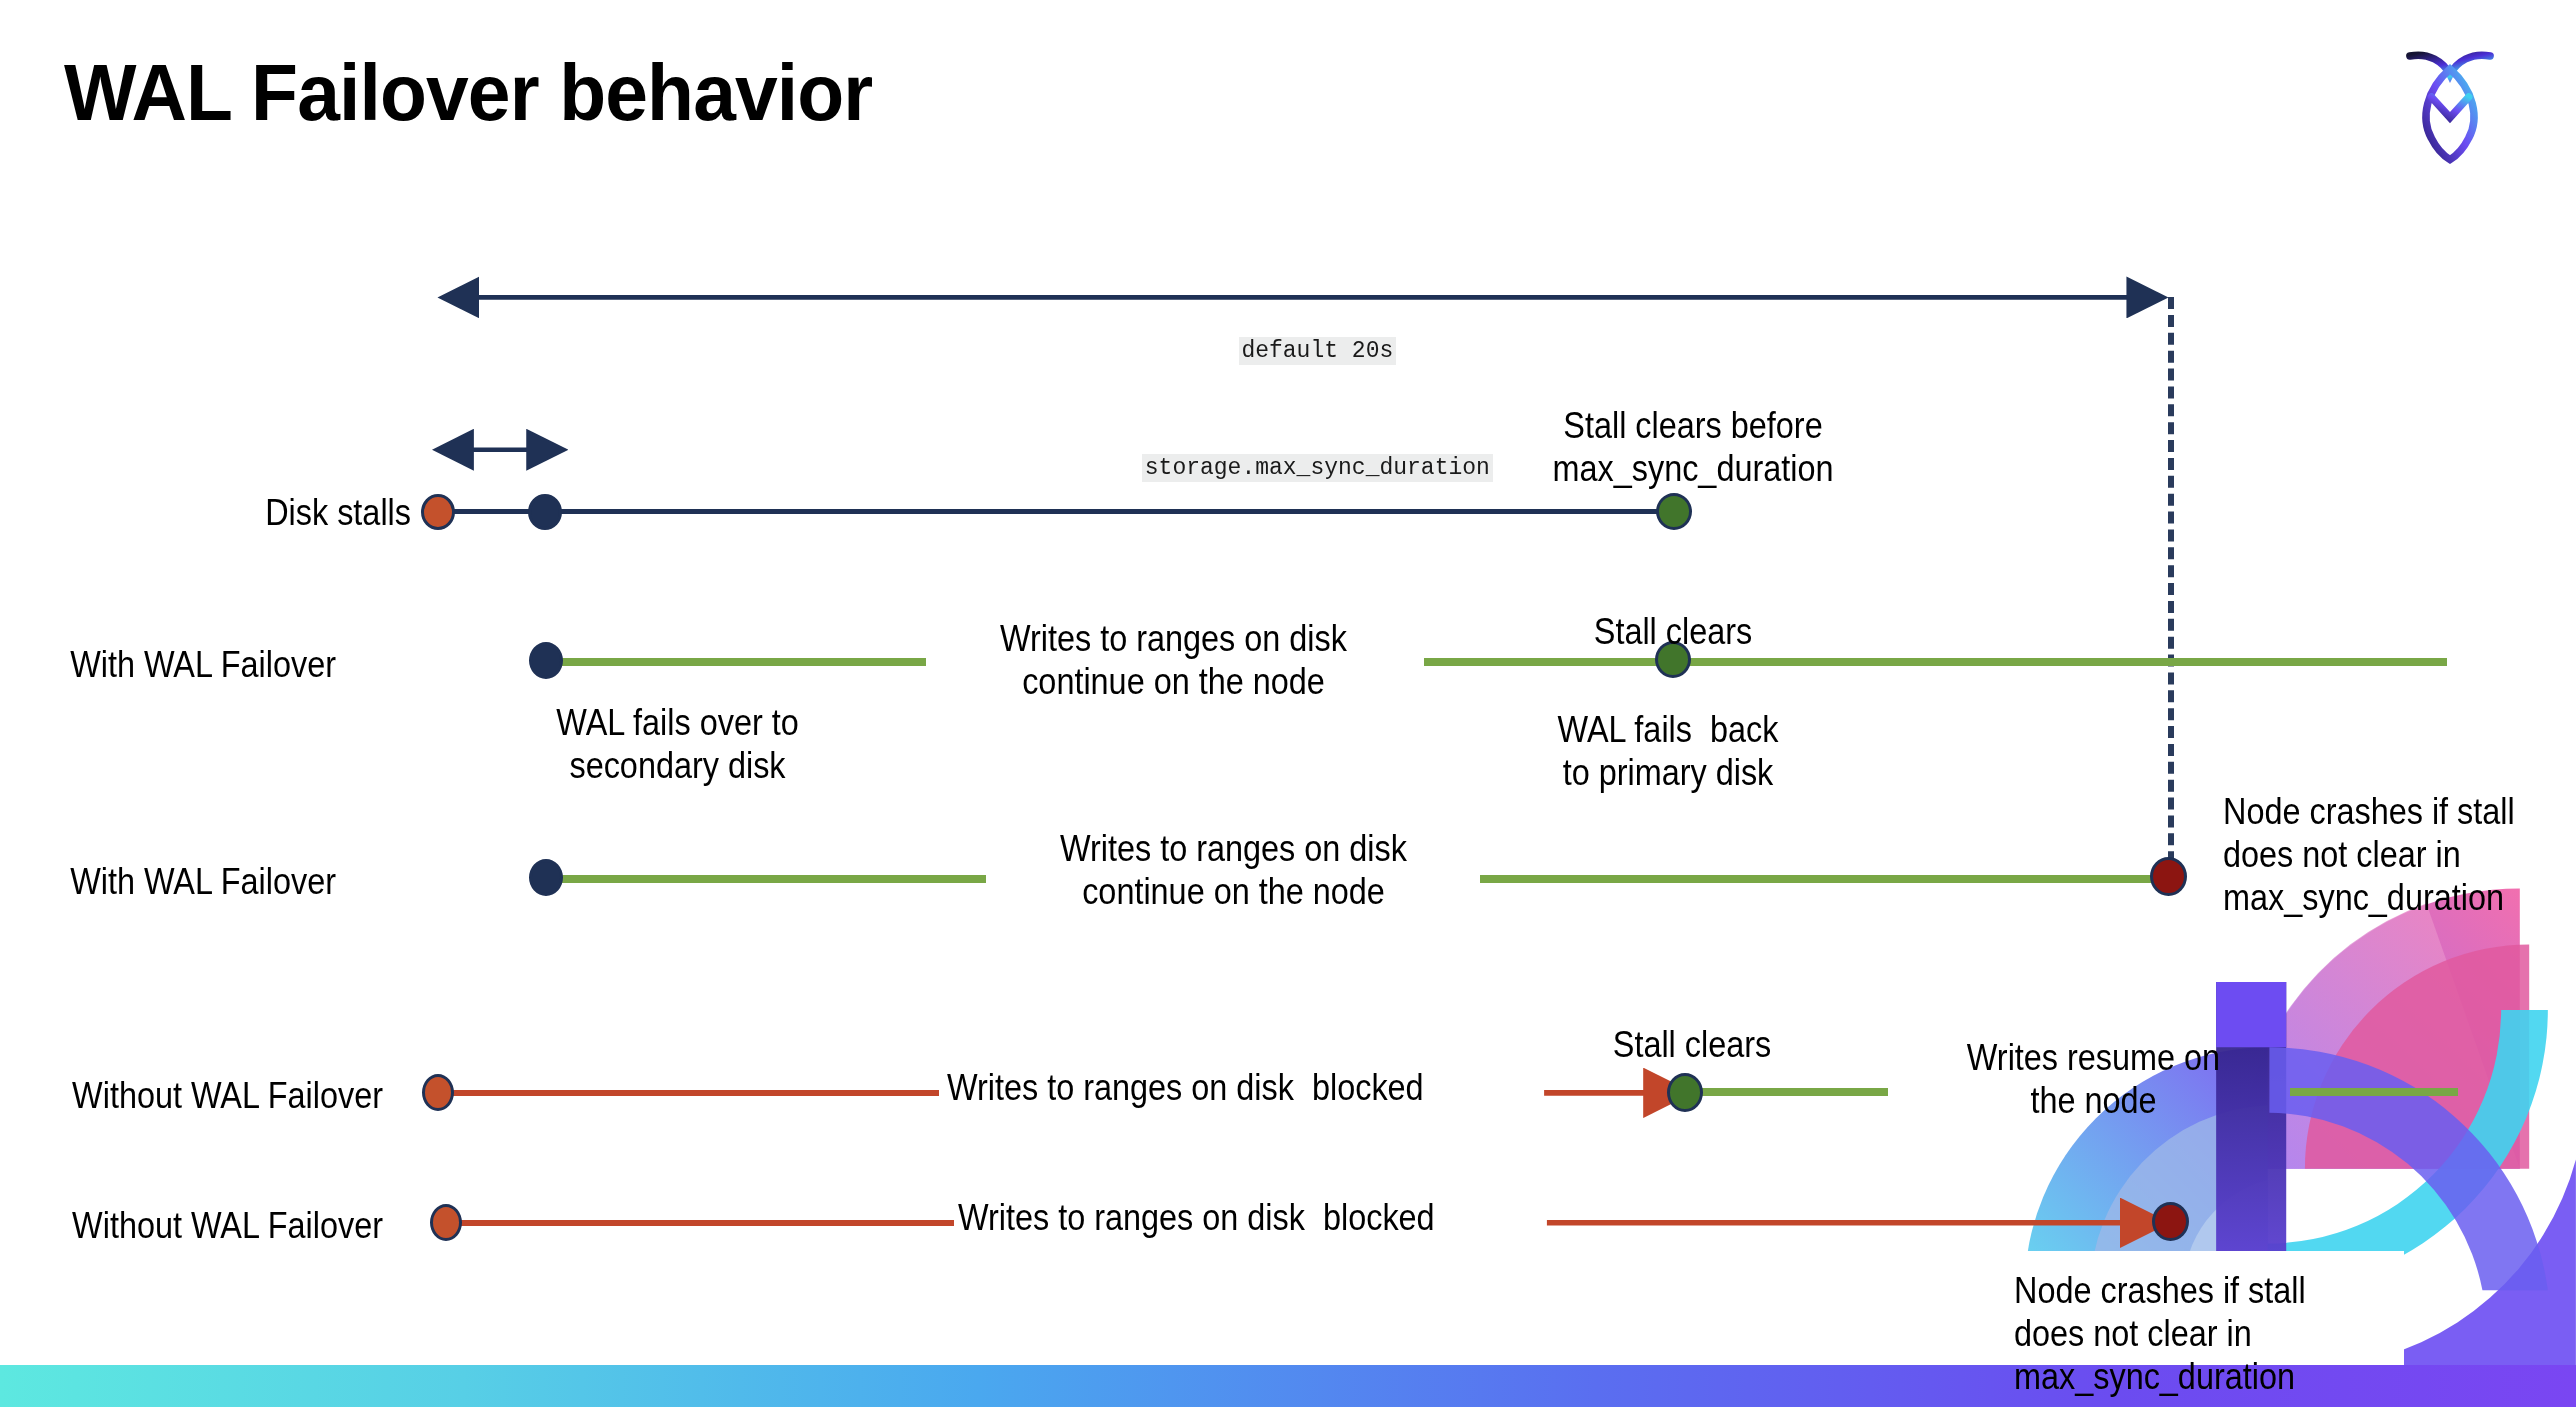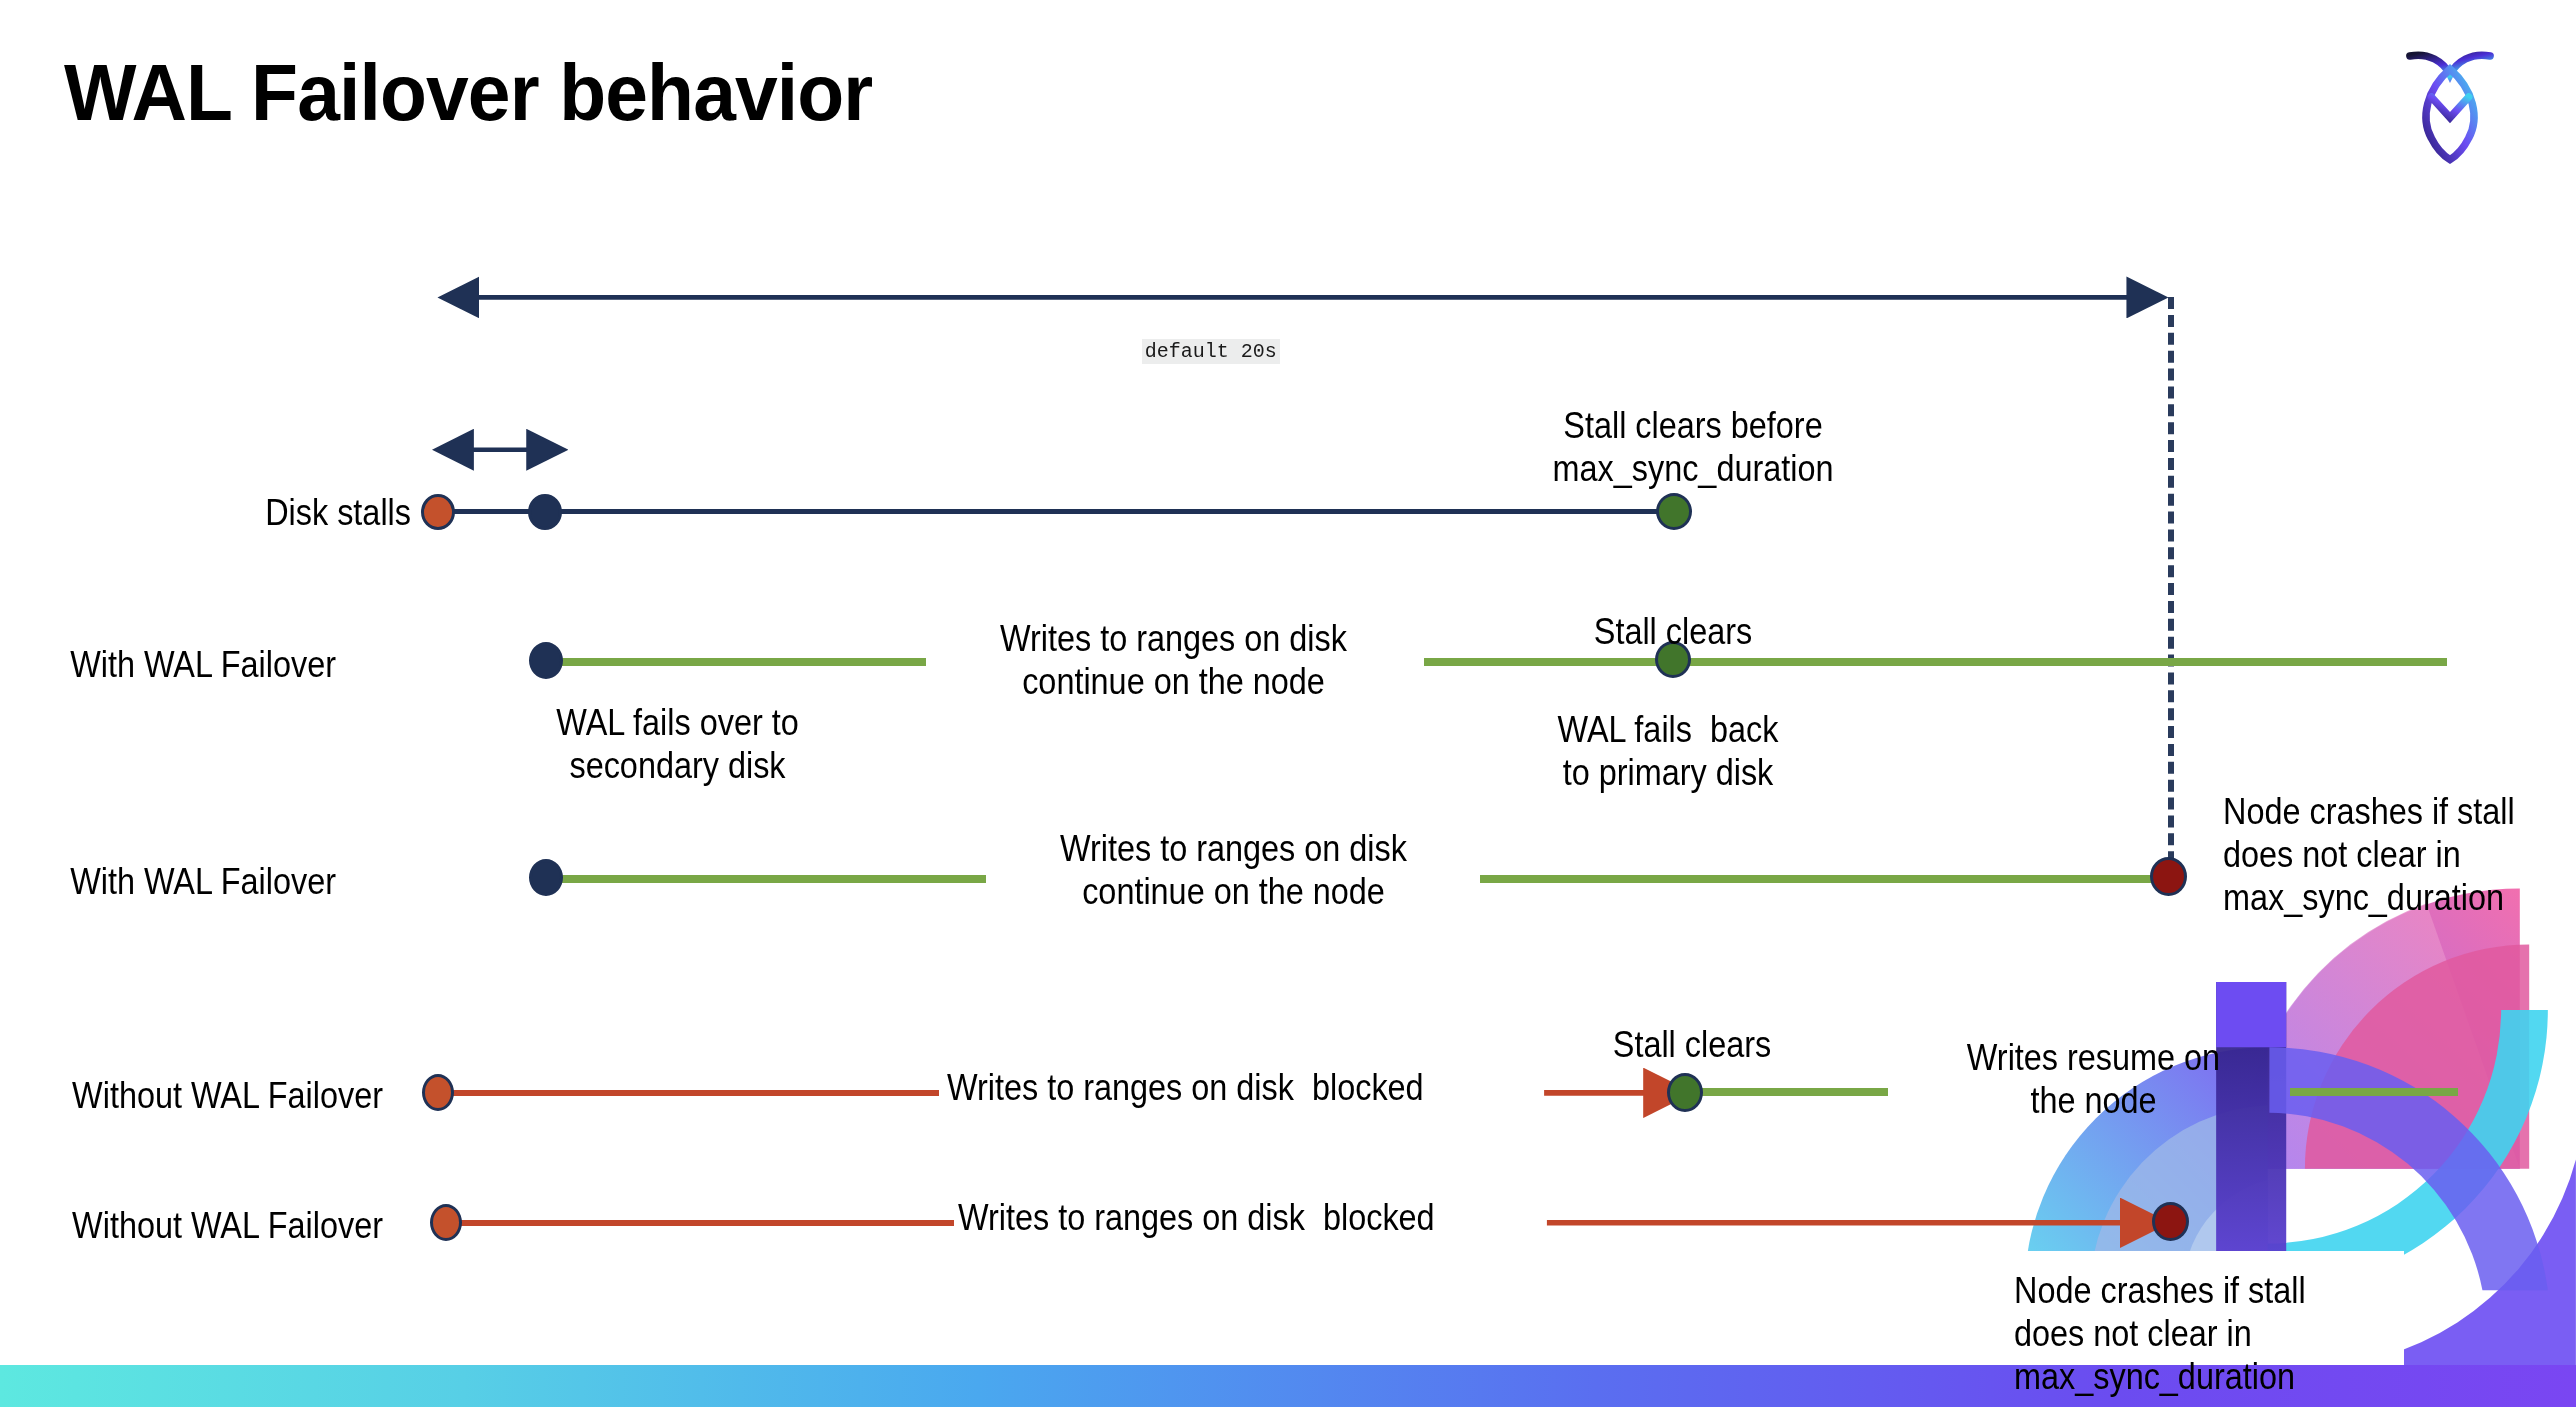--- a/index.html
+++ b/index.html
@@ -43,21 +43,21 @@
     transform:scaleX(0.9);transform-origin:left top;
   }
   .lbl.c{transform-origin:center top;}
   .center{text-align:center;}
   .right{text-align:right;}
 
   
   .code{
     position:absolute;
     font-family:"Liberation Mono","DejaVu Sans Mono",monospace;
-    font-size:20px;line-height:39px;color:#1a1a1a;white-space:pre;
+    font-size:23px;line-height:39px;color:#1a1a1a;white-space:pre;
   }
   .code span{background:#eceded;padding:0.9px 2.8px;}
 
   
   .line{position:absolute;height:4.7px;}
   .line.navy{background:#1f3155;height:4.7px;}
   .line.green{background:#79a746;height:8.4px;}
   .line.orange{background:#c2462a;height:5.6px;}
 
   .dot{position:absolute;border-radius:50%;border:3.7px solid #1f3155;box-sizing:border-box;}
@@ -169,20 +169,21 @@
 
     <line x1="1652" y1="1169" x2="1800" y2="1169" stroke="#c2462a" stroke-width="6" marker-end="url(#orangeArrowR)"></line>
 
     <line x1="1655" y1="1308" x2="2310" y2="1308" stroke="#c2462a" stroke-width="6" marker-end="url(#orangeArrowR)"></line>
   </svg>
 
   <div class="vdash" style="left:2168px;top:297px;height:584px;"></div>
 
   <div class="code" style="left:1142px;top:254px;text-align:center;">
     <div><span>default 20s</span></div>
+    <div><span>storage.max_sync_duration</span></div>
   </div>
 
   <div class="code" style="left:37px;top:348px;">
   </div>
 
   <div class="lbl right" style="left:0px;top:491px;width:411px;transform:scaleX(0.9);transform-origin:right top;">Disk stalls</div>
 
   <div class="line navy" style="left:439px;top:509px;width:1248px;"></div>
   <div class="dot orange" style="left:421px;top:494px;width:34px;height:36px;"></div>
   <div class="dot navy" style="left:528px;top:494px;width:34px;height:36px;"></div>

